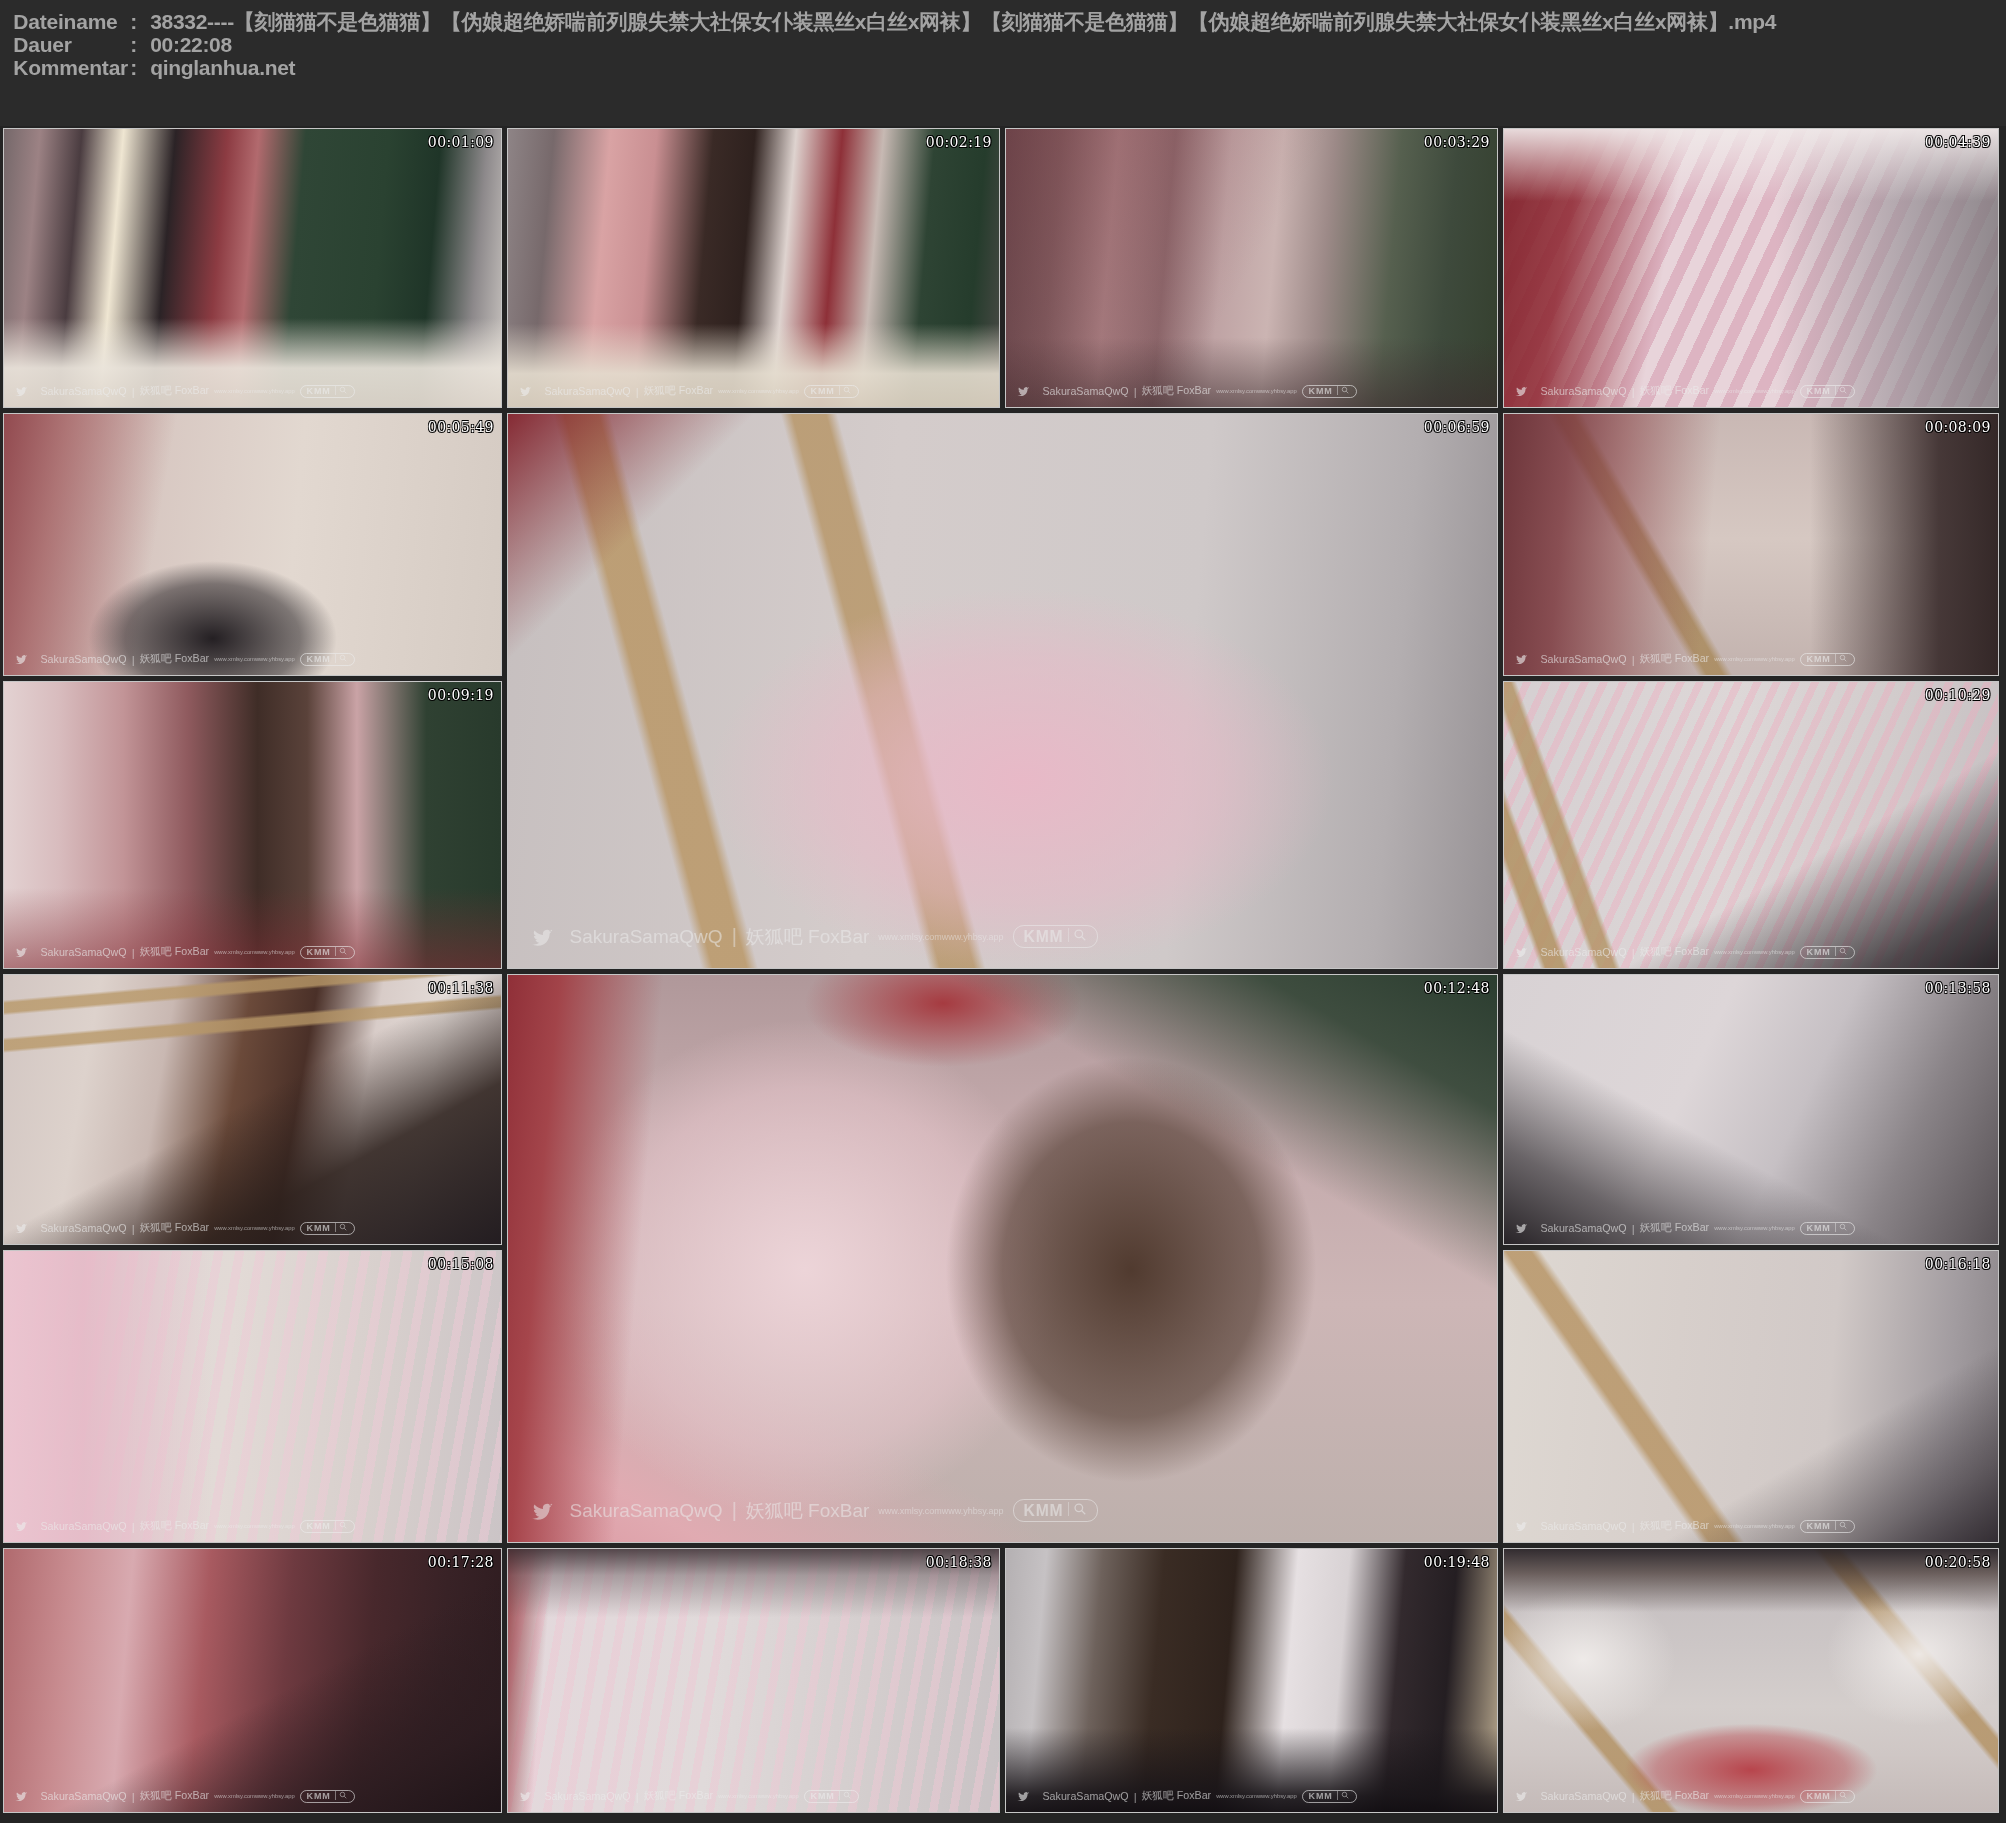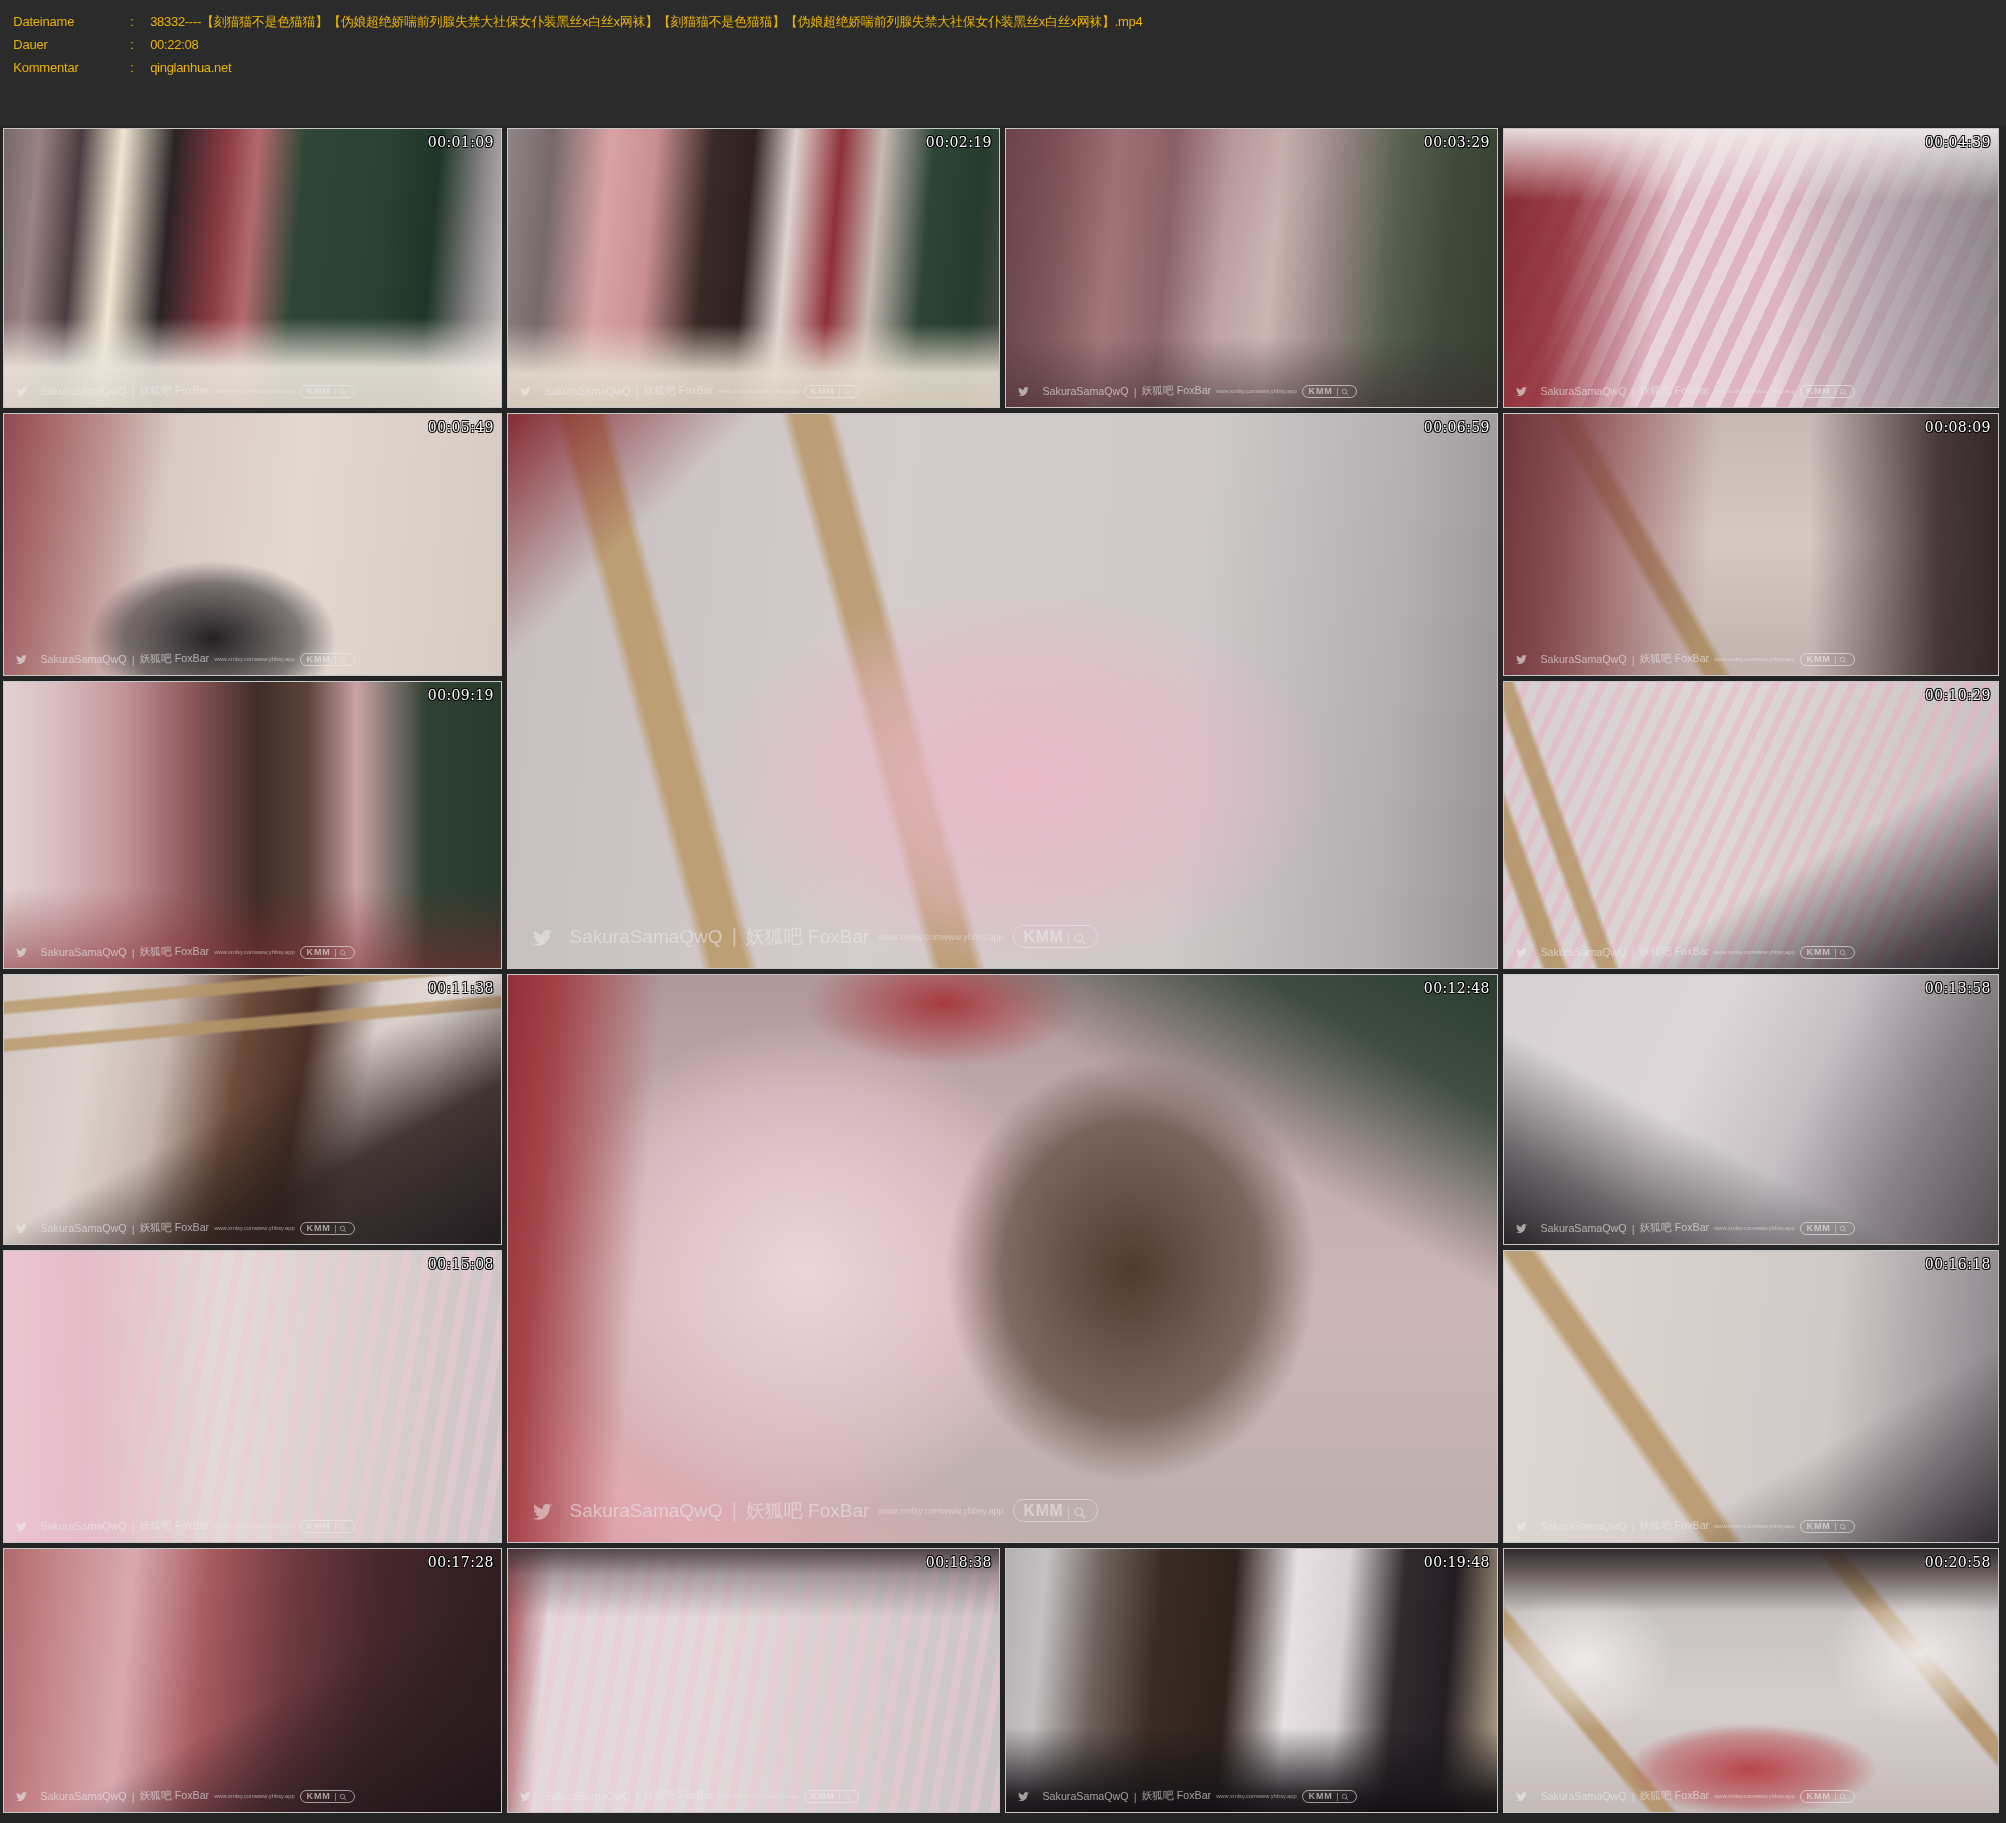--- a/index.html
+++ b/index.html
@@ -7,21 +7,21 @@
   .page {
     position:relative; width:2006px; height:1823px;
     background:#242424; overflow:hidden;
     font-family:"Liberation Sans", sans-serif;
   }
   
   .meta-header {
     width:100%; height:126px; background:#2b2b2b;
     padding:10px 0 0 13.2px;
   }
-  .meta-row { white-space:nowrap; line-height:23px; font-size:13px; font-weight:normal; color:#eab308; }
+  .meta-row { white-space:nowrap; line-height:23px; font-size:21px; font-weight:bold; color:#a3a3a3; }
   .meta-label { display:inline-block; width:117px; letter-spacing:-0.2px; }
   .meta-colon { display:inline-block; width:20px; }
   .meta-value { letter-spacing:-0.3px; }
   
   .grid {
     display:grid;
     grid-template-columns:499px 493px 493px 496px;
     grid-template-rows:280px 263px 288px 271px 293px 265px;
     gap:5px;
     padding:1.7px 3.3px 3.3px 2.5px;
@@ -45,21 +45,21 @@
     color:rgba(235,235,235,0.62);
     white-space:nowrap;
   }
   .wm .bird { width:12.4px; height:12.4px; fill:currentColor; flex:none; }
   .wm-handle { font-size:10.7px;margin-left:8px; }
   .wm-sep { font-size:11.6px; opacity:0.85; }
   .wm-site { font-size:10.7px; }
   .wm-cjk { font-weight:normal; font-style:normal; }
   .wm-urls { display:flex; flex-direction:row; font-size:5.8px; line-height:6.6px; opacity:0.9; }
   .wm-badge {
-    display:inline-flex; align-items:flex-end; gap:4.1px;
+    display:inline-flex; align-items:flex-start; gap:4.1px;
     border:0.8px solid currentColor; border-radius:7.4px;
     padding:0.8px 5.8px; font-size:9px; font-weight:bold; letter-spacing:0.8px;
   }
   .wm-badge .mag { width:8.3px; height:8.3px; stroke:currentColor; flex:none; }
   .wm-badge-div { width:0.8px; height:8.3px; background:currentColor; opacity:0.7; }
   
   .big .wm { left:23px; bottom:18px; gap:9px; color:rgba(235,235,235,0.55); }
   .big .wm .bird { width:22px; height:22px; }
   .big .wm-handle, .big .wm-site { font-size:19px; }
   .big .wm-sep { font-size:20px; }

